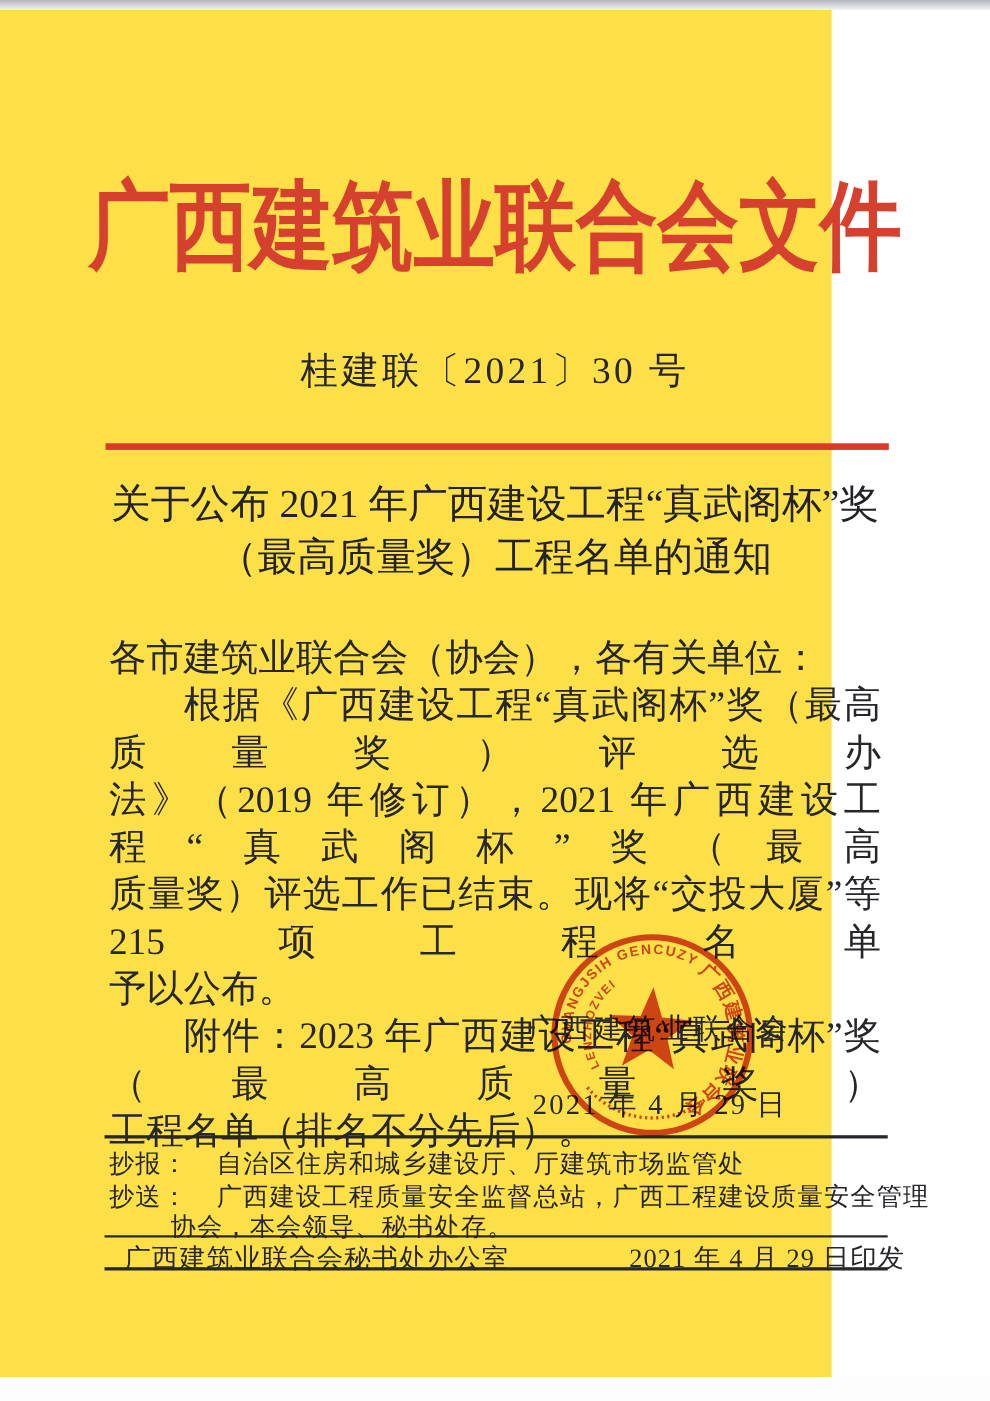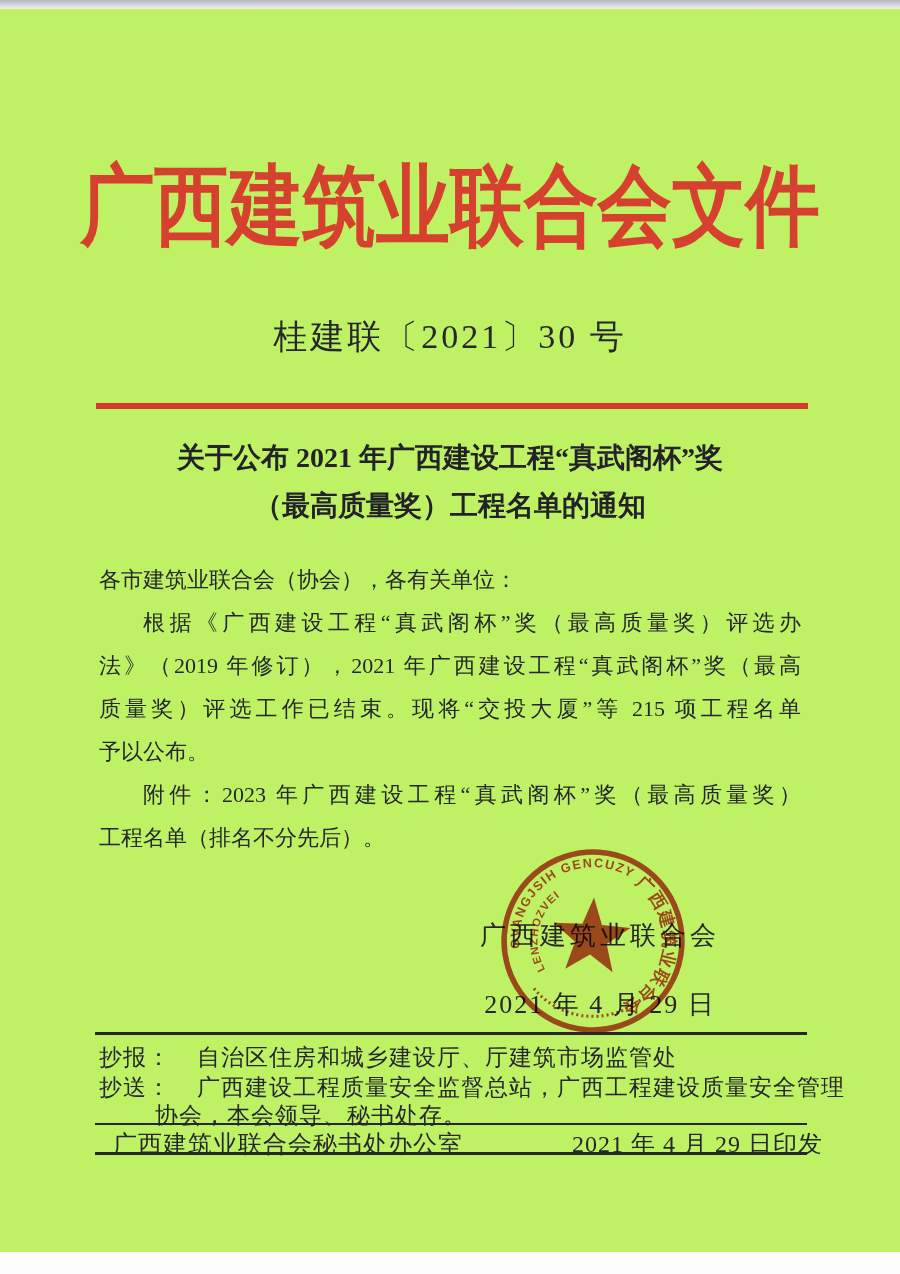--- a/index.html
+++ b/index.html
@@ -2,22 +2,22 @@
 <html><head>
 <meta charset="utf-8">
 <style>
   html,body{margin:0;padding:0;}
   body{
     width:900px;height:1274px;position:relative;background:#ffffff;
     font-family:"Liberation Serif","DejaVu Serif",serif;
     color:#2b2c32;overflow:hidden;
   }
   .scan-page{
-    position:absolute;left:0;top:0;width:900px;height:1252px;
-    background:#bef264;
+    position:absolute;left:0;top:0;width:756px;height:1252px;
+    background:#fde047;
   }
   .scan-edge-top{
     position:absolute;left:0;top:0;width:900px;height:9px;
     background:linear-gradient(#b6b6bf,#f1f2f5);
   }
   .org-header{
     position:absolute;left:0;top:156px;width:900px;text-align:center;
     white-space:nowrap;
   }
   .org-header span{
@@ -28,25 +28,25 @@
   .doc-number{
     position:absolute;left:0;top:314px;width:900px;text-align:center;
     font-size:34px;letter-spacing:3px;color:#26262b;
   }
   .red-rule{
     position:absolute;left:96px;top:403px;width:712px;height:6px;
     background:#d8392b;
   }
   .doc-title{
     position:absolute;left:50px;top:434px;width:800px;text-align:center;
-    font-weight:bold;font-size:28px;line-height:48px;color:#222228;
+    font-weight:normal;font-size:36px;line-height:48px;color:#222228;
   }
   .body-block{
-    position:absolute;left:99px;top:558px;width:702px;
-    font-size:22px;line-height:43px;color:#26262b;
+    position:absolute;left:99px;top:577px;width:702px;
+    font-size:34px;line-height:43px;color:#26262b;
   }
   .bline{white-space:nowrap;}
   .bline.just{white-space:normal;text-align:justify;text-align-last:justify;}
   .bline.ind{text-indent:2em;}
   .sign-block{
     position:absolute;left:420px;top:918px;width:360px;text-align:center;
     font-size:26px;color:#26262b;
   }
   .sign-org{letter-spacing:4px;}
   .sign-date{margin-top:34px;letter-spacing:2px;}

